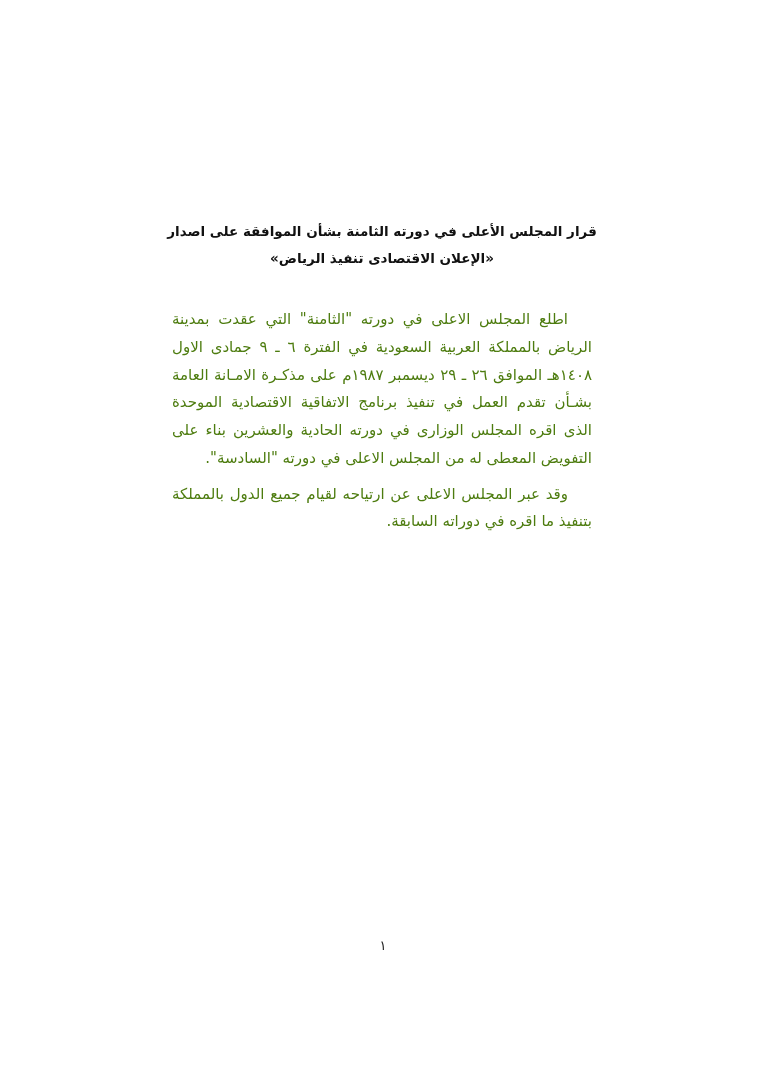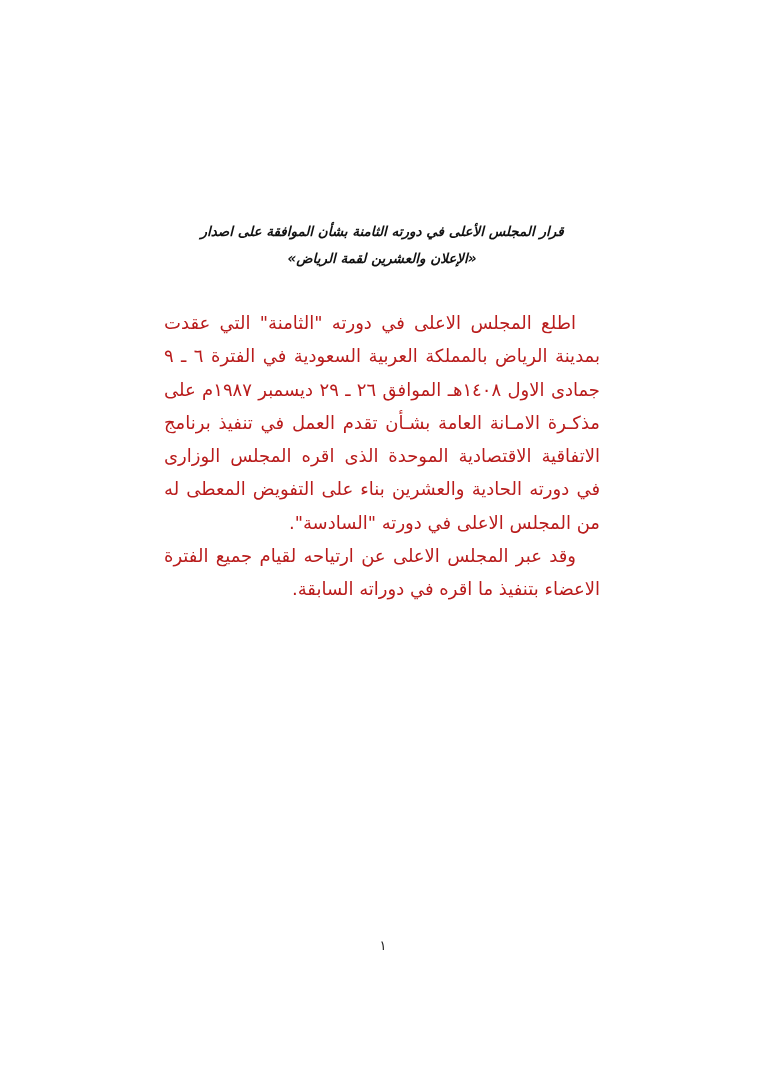--- a/index.html
+++ b/index.html
@@ -24,58 +24,57 @@
     width: 436px;
     direction: rtl;
   }
   .doc-title {
     text-align: center;
     font-weight: bold;
     font-size: 13.5px;
     line-height: 2.0;
     margin: 0 0 34px 0;
     color: #111;
-    font-style: italic;
   }
   .doc-title .title-line {
     display: block;
   }
   .body-text p {
-    margin: 0;
-    font-size: 18px;
+    margin: 8px;
+    font-size: 15px;
     line-height: 1.85;
     text-align: justify;
     text-justify: inter-word;
     text-indent: 24px;
-    color: #b91c1c;
+    color: #4d7c0f;
   }
   .page-number {
     position: absolute;
     top: 938px;
     left: 0;
     width: 100%;
     text-align: center;
     font-size: 13px;
     color: #222;
   }
 </style>
 </head>
 <body>
 
 <div class="page">
 
   <div class="content">
 
     <h1 class="doc-title">
       <span class="title-line">قرار المجلس الأعلى في دورته الثامنة بشأن الموافقة على اصدار</span>
-      <span class="title-line">«الإعلان والعشرين لقمة الرياض»</span>
+      <span class="title-line">«الإعلان الاقتصادى تنفيذ الرياض»</span>
     </h1>
 
     <div class="body-text">
       <p>اطلع المجلس الاعلى في دورته "الثامنة" التي عقدت بمدينة الرياض بالمملكة العربية السعودية في الفترة ٦ ـ ٩ جمادى الاول ١٤٠٨هـ الموافق ٢٦ ـ ٢٩ ديسمبر ١٩٨٧م على مذكـرة الامـانة العامة بشـأن تقدم العمل في تنفيذ برنامج الاتفاقية الاقتصادية الموحدة الذى اقره المجلس الوزارى في دورته الحادية والعشرين بناء على التفويض المعطى له من المجلس الاعلى في دورته "السادسة".</p>
-      <p>وقد عبر المجلس الاعلى عن ارتياحه لقيام جميع الفترة الاعضاء بتنفيذ ما اقره في دوراته السابقة.</p>
+      <p>وقد عبر المجلس الاعلى عن ارتياحه لقيام جميع الدول بالمملكة بتنفيذ ما اقره في دوراته السابقة.</p>
     </div>
 
   </div>
 
   <div class="page-number">١</div>
 
 </div>
 
 </body></html>

